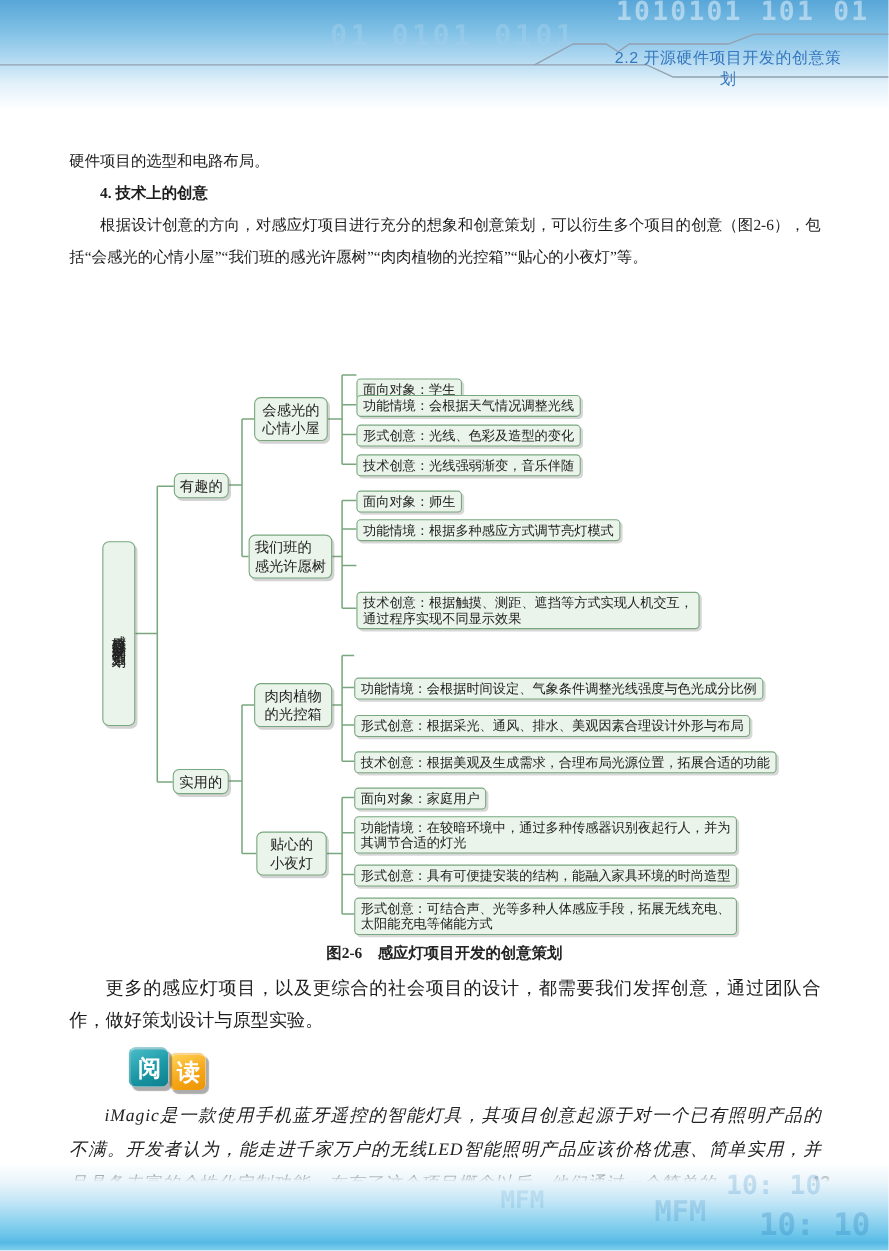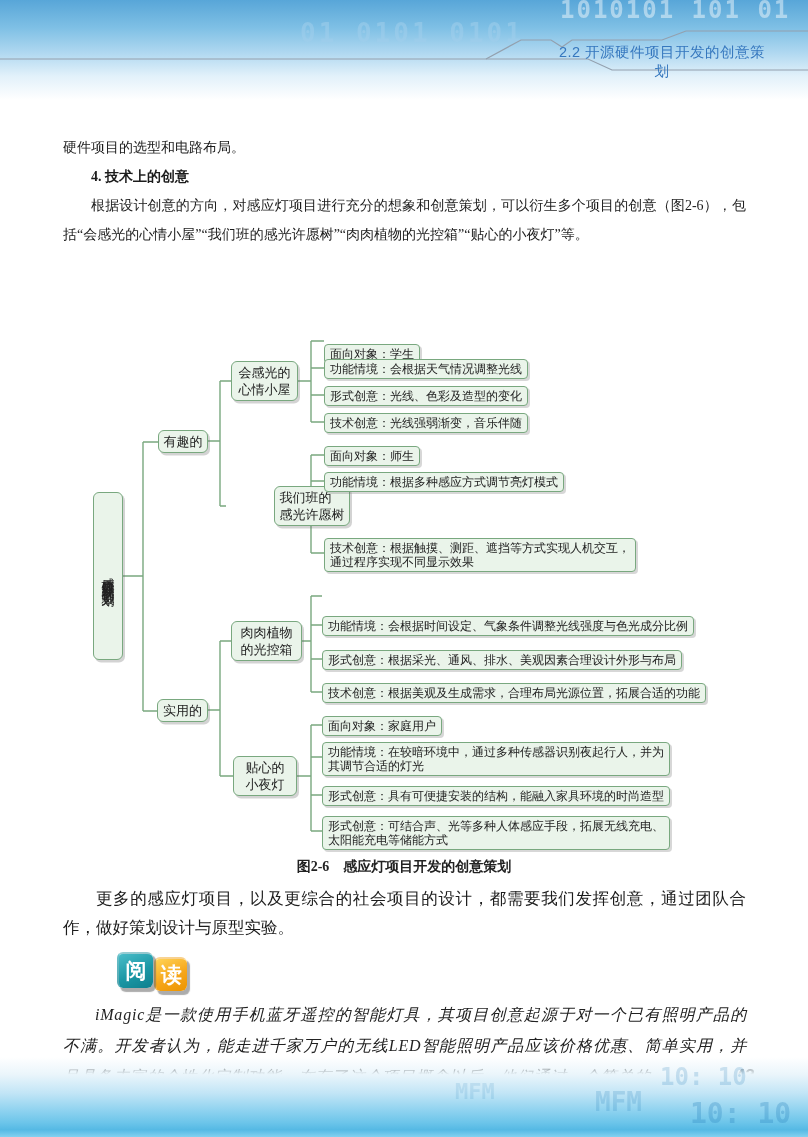--- a/index.html
+++ b/index.html
@@ -108,21 +108,21 @@
         M297,776 H311 M311,725 V831 M311,725 H322 M311,757 H322 M311,795 H322 M311,831 H322"></path>
     </svg>
 
     <div class="dnode droot" style="left:93px;top:492px;width:30px;height:168px;">感应灯项目开发的创意策划</div>
 
     <div class="dnode" style="left:158px;top:430px;width:50px;height:23px;">有趣的</div>
     <div class="dnode" style="left:157px;top:699px;width:51px;height:23px;">实用的</div>
 
     <div class="dnode" style="left:231px;top:361px;width:67px;height:40px;">会感光的
 心情小屋</div>
-    <div class="dnode" style="left:226px;top:486px;width:76px;height:40px;margin-left:48px;">我们班的
+    <div class="dnode" style="left:226px;top:486px;width:76px;height:40px;">我们班的
 感光许愿树</div>
     <div class="dnode" style="left:231px;top:621px;width:71px;height:40px;">肉肉植物
 的光控箱</div>
     <div class="dnode" style="left:233px;top:756px;width:64px;height:40px;">贴心的
 小夜灯</div>
 
     <div class="dleaf" style="left:324px;top:332px;margin-top:12px;">面向对象：学生</div>
     <div class="dleaf" style="left:324px;top:359px;">功能情境：会根据天气情况调整光线</div>
     <div class="dleaf" style="left:324px;top:386px;">形式创意：光线、色彩及造型的变化</div>
     <div class="dleaf" style="left:324px;top:413px;">技术创意：光线强弱渐变，音乐伴随</div>

